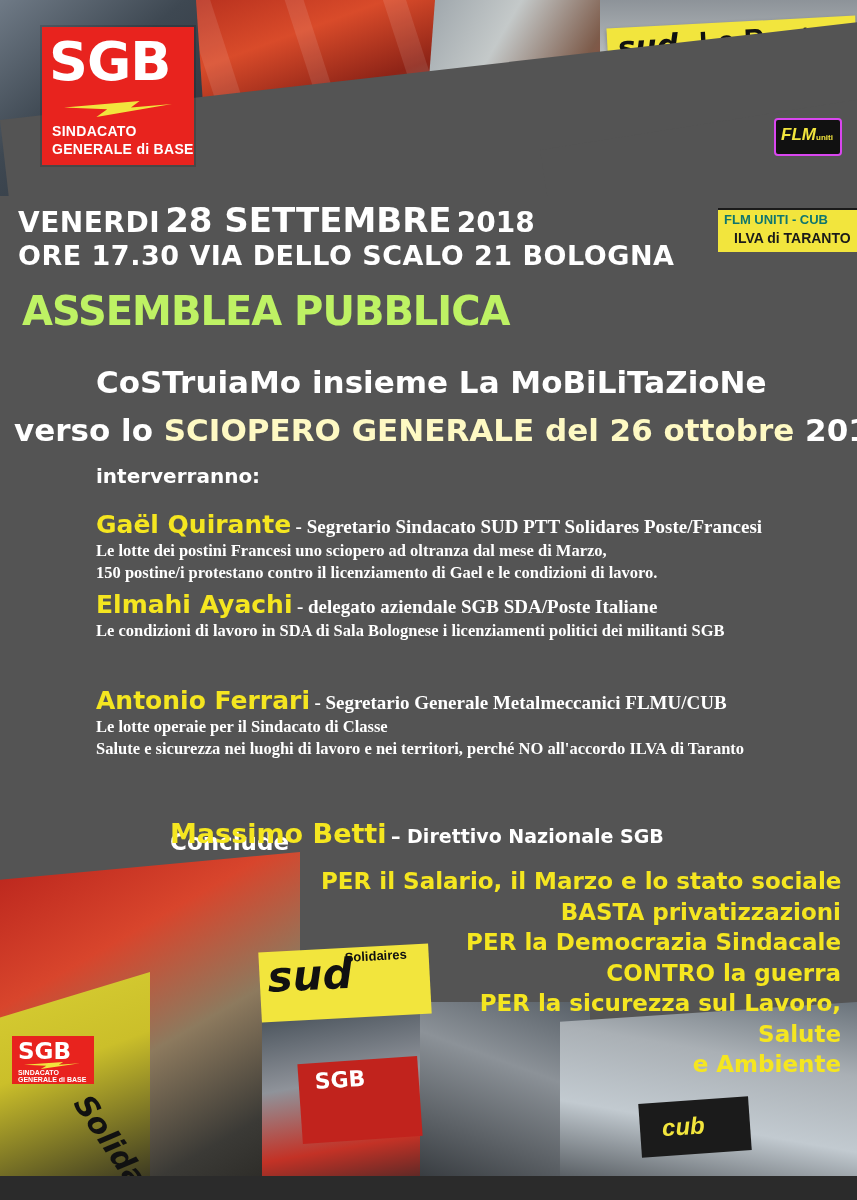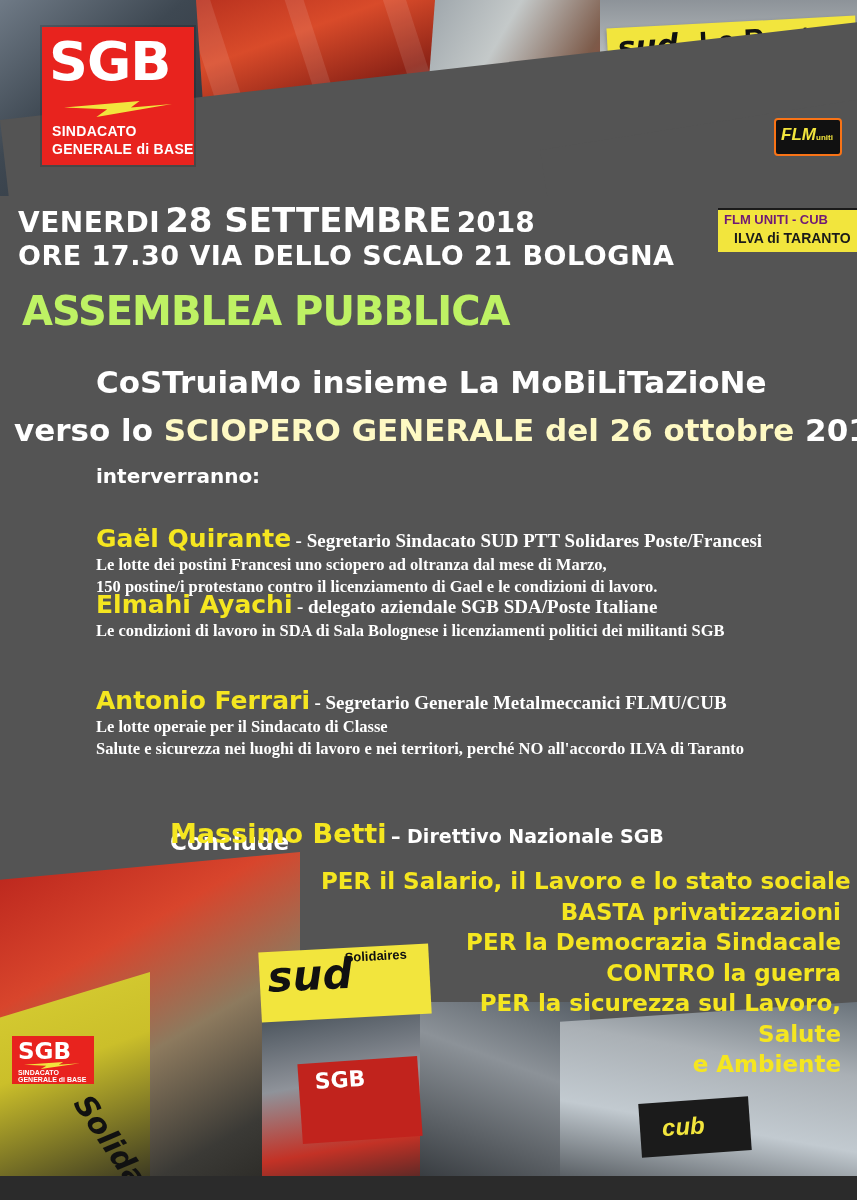--- a/index.html
+++ b/index.html
@@ -130,40 +130,40 @@
     border: 1px solid #fff;
     color: #fff; font-weight: bold; font-size: 13px;
     text-align: center; line-height: 22px;
   }
 
   
   .flm-logo {
     position: absolute; left: 774px; top: 118px;
     width: 64px; height: 34px; background: #111;
     border-radius: 4px;
-    border: 2px solid #f97316;
+    border: 2px solid #d946ef;
   }
   .flm-logo .txt {
     position: absolute; left: 5px; top: 5px;
     color: #f2e53d; font-weight: bold; font-size: 17px;
     font-style: italic;
   }
   .flm-logo .sub {
     position: absolute; left: 40px; top: 13px;
     color: #f2e53d; font-size: 8px; font-weight: bold;
   }
   .ilva-banner {
     position: absolute; left: 718px; top: 208px;
     width: 139px; height: 42px;
     background: #f2e53d;
     border-top: 2px solid #1a1a1a;
   }
   .ilva-banner .l1 {
     position:absolute; left: 6px; top: 2px;
-    font-size: 13px; font-weight: bold; color: #701a75; text-align: center;
+    font-size: 13px; font-weight: bold; color: #0f766e; text-align: center;
   }
   .ilva-banner .l2 {
     position:absolute; left: 16px; top: 20px;
     font-size: 14px; font-weight: bold; color: #1a1a1a; 
   }
 
   
   .sgb-logo {
     position: absolute;
     left: 42px; top: 27px;
@@ -249,21 +249,21 @@
   .strike-line .white { color: #ffffff; }
   .strike-line .yellow { color: #fef9c3; }
 
   
   .speakers-intro {
     position: absolute; left: 96px; top: 464px;
     color: #ffffff; font-size: 20px; font-weight: bold;
     font-family: "DejaVu Sans", sans-serif;
   }
   .speaker { position: absolute; left: 96px; white-space: nowrap; }
-  .sp1 { top: 524px; }
+  .sp1 { top: 510px; }
   .sp2 { top: 590px; }
   .sp3 { top: 686px; }
   .speaker .name {
     color: #f5e620;
     font-family: "DejaVu Sans", sans-serif;
     font-weight: bold;
     font-size: 25px;
   }
   .speaker .role {
     color: #ffffff;
@@ -560,21 +560,21 @@
       </div>
     </div>
 
     <div class="conclude-label">Conclude</div>
     <div class="conclude-name">
       <span class="n">Massimo Betti</span>
       <span class="r">– Direttivo  Nazionale SGB</span>
     </div>
 
     <div class="slogans">
-      <div>PER il Salario, il Lavoro e lo stato sociale</div>
+      <div>PER il Salario, il Marzo e lo stato sociale</div>
       <div>BASTA privatizzazioni</div>
       <div>PER la Democrazia Sindacale</div>
       <div>CONTRO la guerra</div>
       <div>PER la sicurezza sul Lavoro,</div>
       <div>Salute</div>
       <div>e Ambiente</div>
     </div>
 
   </div>
 </div>

